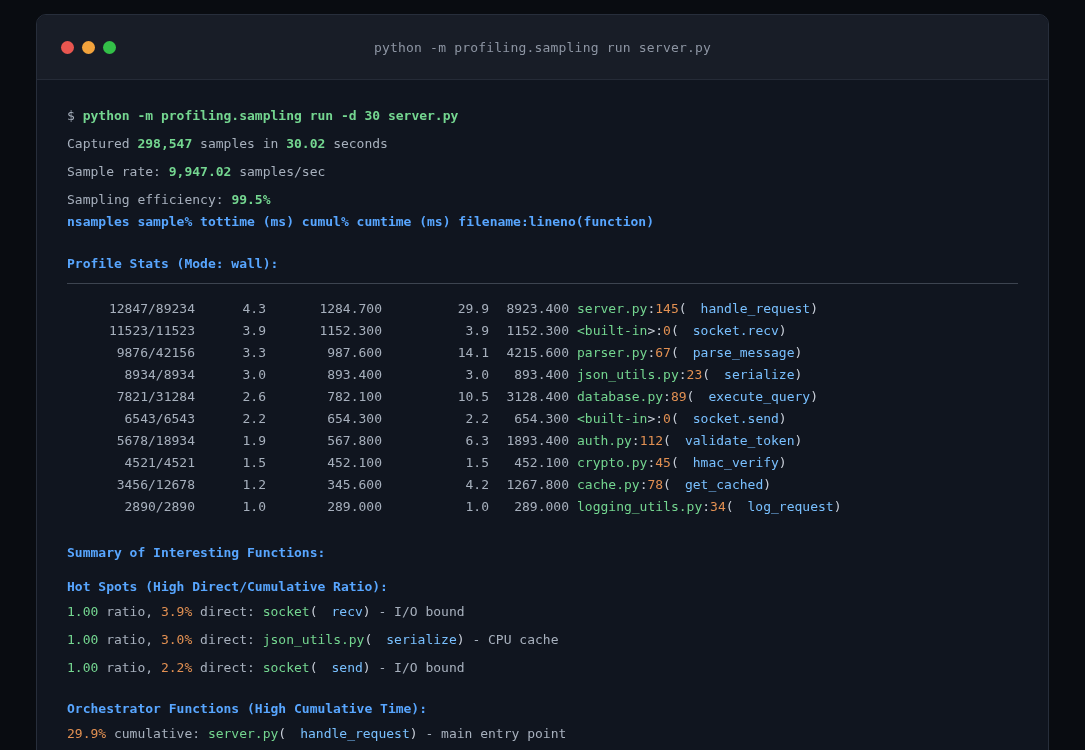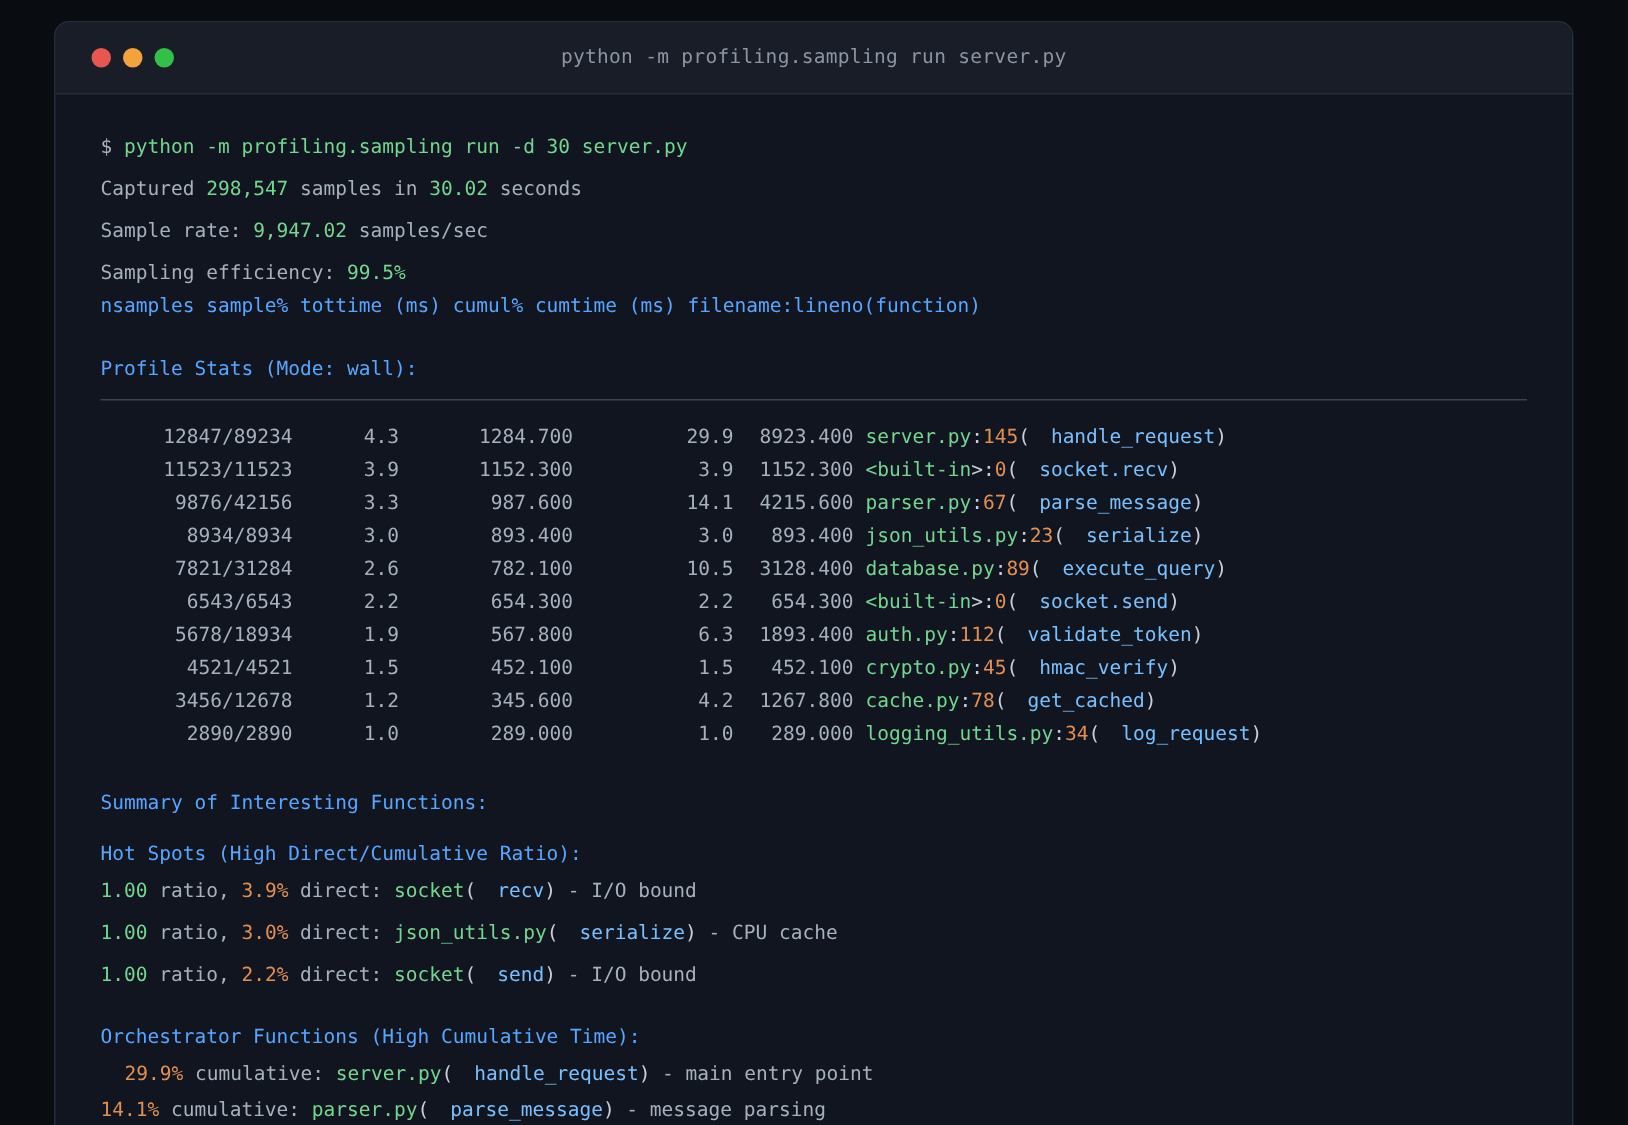--- a/index.html
+++ b/index.html
@@ -9,39 +9,39 @@
     font-family: "DejaVu Sans Mono", "Liberation Mono", monospace;
   }
   .window {
     position:absolute; left:36px; top:14px; width:1013px; height:746px;
     background: var(--window-bg, #10151f);
     border:1px solid var(--border, #272e3b);
     border-radius:10px;
     overflow:hidden;
   }
   .titlebar {
-    height:48px;
+    height:65px;
     background: var(--titlebar-bg, #181d27);
     border-bottom:1px solid var(--titlebar-border, #252b37);
     display:flex; align-items:center;
   }
   .lights { display:flex; gap:8px; padding-left:24px; flex:0 0 auto; }
   .light { width:13px; height:13px; border-radius:50%; border:none; cursor:default; }
   .light.red    { background: var(--traffic-red, #e85650); }
   .light.yellow { background: var(--traffic-yellow, #f2a33c); }
   .light.green  { background: var(--traffic-green, #33c048); }
   .titletext {
     flex:1 1 auto; text-align:center;
     color: var(--dim, #8d95a3); font-size:13px; letter-spacing:.2px;
   }
   .term {
     padding:0 30px; font-size:13px; color: var(--gray, #a7b0bd);
   }
   .line { line-height:19px; white-space:pre; }
-  .b { font-weight:normal; }
+  .b { font-weight:bold; }
   .c-gray   { color: var(--gray, #a7b0bd); }
   .c-green  { color: var(--green, #74d690); }
   .c-blue   { color: var(--blue, #58a6ff); }
   .c-lblue  { color: var(--lightblue, #79c0ff); padding-left: 14px; }
   .c-orange { color: var(--orange, #e29052); }
   .c-punct  { color: var(--punct, #c9cfd9); }
 
   .cmd-line { margin-top:26px; }
   .cap-line { margin-top:9px; }
   .cap-line:first-child { }
@@ -55,21 +55,21 @@
     line-height:22px; white-space:pre;
   }
   .trow .num { text-align:right; }
   .trow .cfn { padding-left:8px; text-align:left; }
   .summary-title { margin-top:25px; }
   .hot-title { margin-top:15px; }
   .hs-line { margin-top:9px; }
   .hs-line:first-child { margin-top:6px; }
   .orch-title { margin-top:22px; }
   .orch-line { margin-top:5px; }
-  .orch-line:first-child { margin-top:6px;margin-left:16px; }
+  .orch-line:first-child { margin-top:6px; }
 </style>
 </head>
 <body>
 
 <div class="window">
   <div class="titlebar">
     <div class="lights">
       <button class="light red"></button>
       <button class="light yellow"></button>
       <button class="light green"></button>

